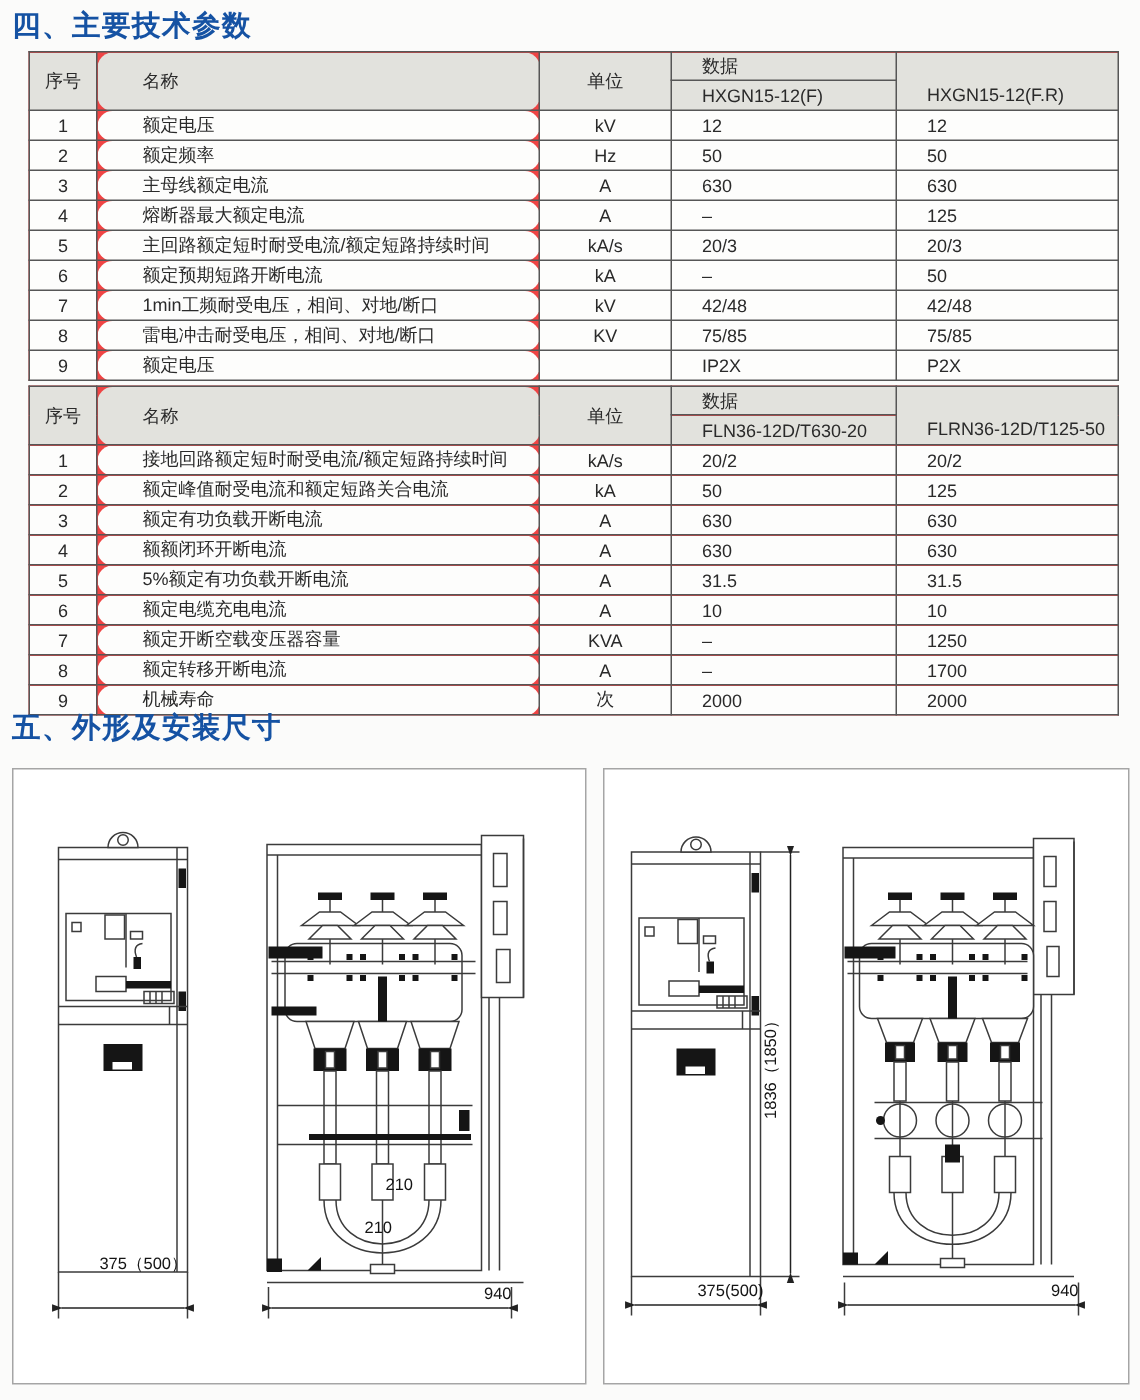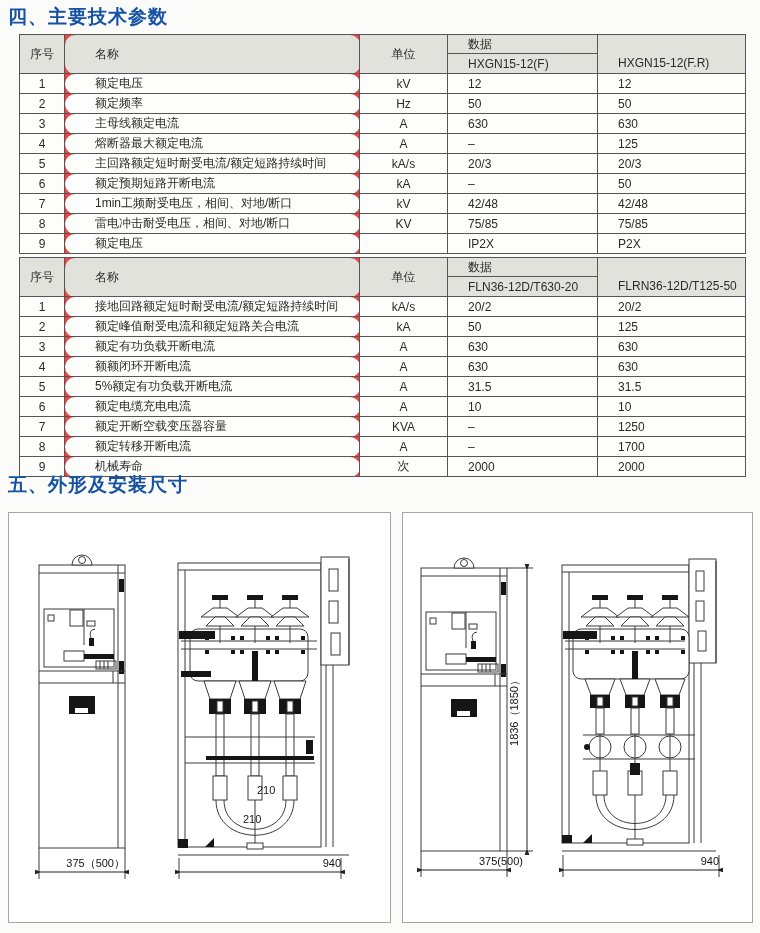--- a/index.html
+++ b/index.html
@@ -363,21 +363,21 @@
         <rect x="238" y="330" width="16" height="6" class="wht"></rect>
       </g>
       <line x1="169" y1="342" x2="340" y2="342" class="ln"></line>
       <rect x="169" y="326" width="10" height="9" class="blk"></rect>
       <path d="M 196 334 L 205 334 L 205 325 Z" class="blk"></path>
     </g>
     <line x1="170" y1="345" x2="170" y2="366" class="ln"></line>
     <line x1="332" y1="345" x2="332" y2="366" class="ln"></line>
     <line x1="172" y1="359" x2="330" y2="359" class="dim" marker-start="url(#ar)" marker-end="url(#ar)"></line>
   </svg>
-  <span class="dlabel" style="left:30px;top:344px;width:86px">375（500）</span>
+  <span class="dlabel" style="left:30px;top:324px;width:86px">375（500）</span>
   <span class="dlabel" style="left:170px;top:344px;width:162px">940</span>
   <span class="dlabel" style="left:248px;top:271px">210</span>
   <span class="dlabel" style="left:234px;top:300px">210</span>
 </div>
 
 <div class="panel" id="panel-right">
   <svg class="draw" width="349" height="409" viewBox="0 0 349 409">
 
     <g transform="translate(18,55)">
       <use href="#cabA"></use>
@@ -445,16 +445,16 @@
         <rect x="224" y="326" width="16" height="6" class="wht"></rect>
       </g>
       <line x1="159" y1="338" x2="313" y2="338" class="ln"></line>
       <rect x="159" y="322" width="10" height="8" class="blk"></rect>
       <path d="M 180 330 L 189 330 L 189 321 Z" class="blk"></path>
     </g>
     <line x1="160" y1="342" x2="160" y2="364" class="ln"></line>
     <line x1="316" y1="342" x2="316" y2="364" class="ln"></line>
     <line x1="162" y1="357" x2="314" y2="357" class="dim" marker-start="url(#ar)" marker-end="url(#ar)"></line>
   </svg>
-  <span class="dlabel" style="left:34px;top:342px;width:86px">375(500)</span>
+  <span class="dlabel" style="left:20px;top:342px;width:86px">375(500)</span>
   <span class="dlabel" style="left:160px;top:342px;width:156px">940</span>
   <span class="vlabel" style="left:66px;top:190px">1836（1850）</span>
 </div>
 
 </body></html>

